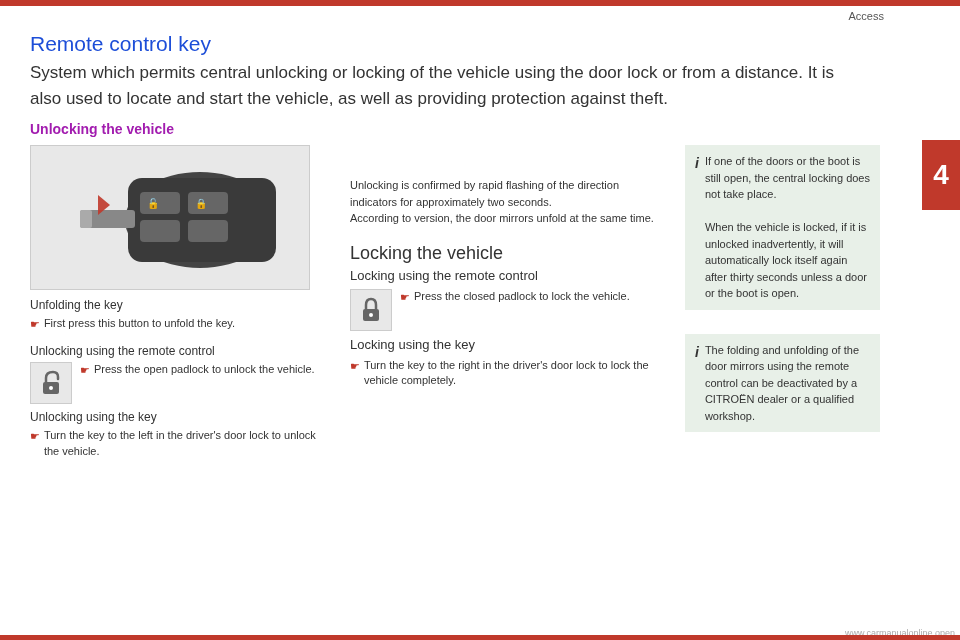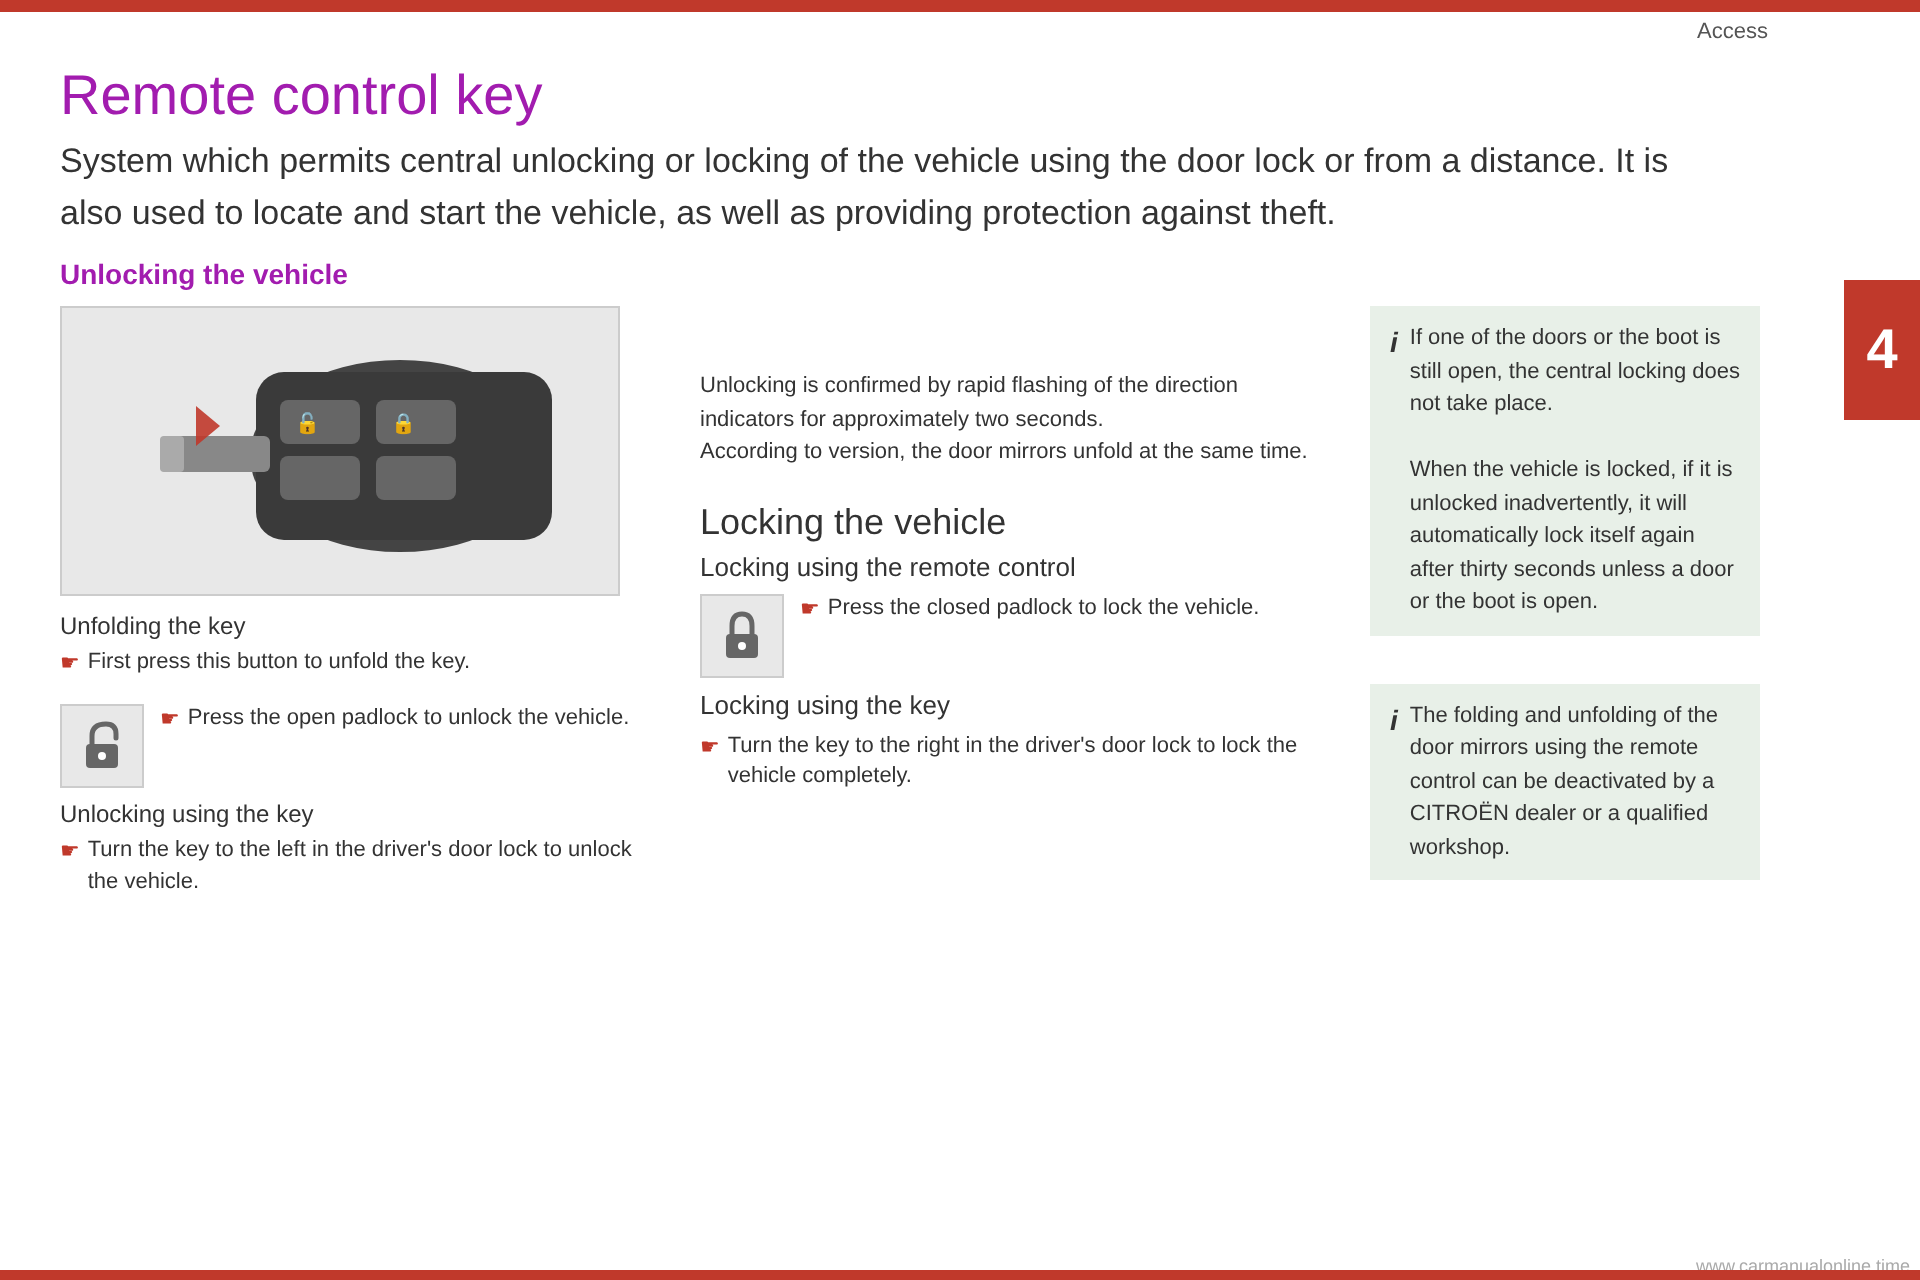--- a/index.html
+++ b/index.html
@@ -48,23 +48,23 @@
     }
 
     
     .main {
       padding: 8px 80px 8px 30px;
       position: relative;
     }
 
     
     .page-title {
-      font-size: 28px;
+      font-size: 21px;
       font-weight: 300;
-      color: #a21caf;
+      color: #1d4ed8;
       margin-bottom: 4px;
     }
 
     .subtitle {
       font-size: 17px;
       color: #333;
       line-height: 1.5;
       margin-bottom: 10px;
       max-width: 820px;
     }
@@ -263,20 +263,21 @@
       </div>
 
       <div class="sub-heading">Unfolding the key</div>
       <div class="arrow-item">
         <span class="arrow-sym">☛</span>
         <span>First press this button to unfold the key.</span>
       </div>
 
       <div style="height:8px"></div>
 
+      <div class="sub-heading">Unlocking using the remote control</div>
       <div class="lock-icon-row">
         <div class="lock-icon-box">
           <svg width="30" height="30" viewBox="0 0 30 30">
             <rect x="7" y="14" width="16" height="12" rx="2" fill="#666"></rect>
             <path d="M10 14 V10 Q10 4 17 4 Q22 4 22 9 V11" stroke="#666" stroke-width="2.5" fill="none" stroke-linecap="round"></path>
             <circle cx="15" cy="20" r="2" fill="#fff"></circle>
           </svg>
         </div>
         <div class="arrow-item">
           <span class="arrow-sym">☛</span>
@@ -343,15 +344,15 @@
           <span class="info-letter">i</span>
           <span>The folding and unfolding of the door mirrors using the remote control can be deactivated by a CITROËN dealer or a qualified workshop.</span>
         </div>
       </div>
 
     </div>
 
   </div>
 </div>
 
-<div class="watermark">www.carmanualonline.time</div>
+<div class="watermark">www.carmanualonline.open</div>
 
 <div class="bottom-strip"></div>
 
 </body></html>

